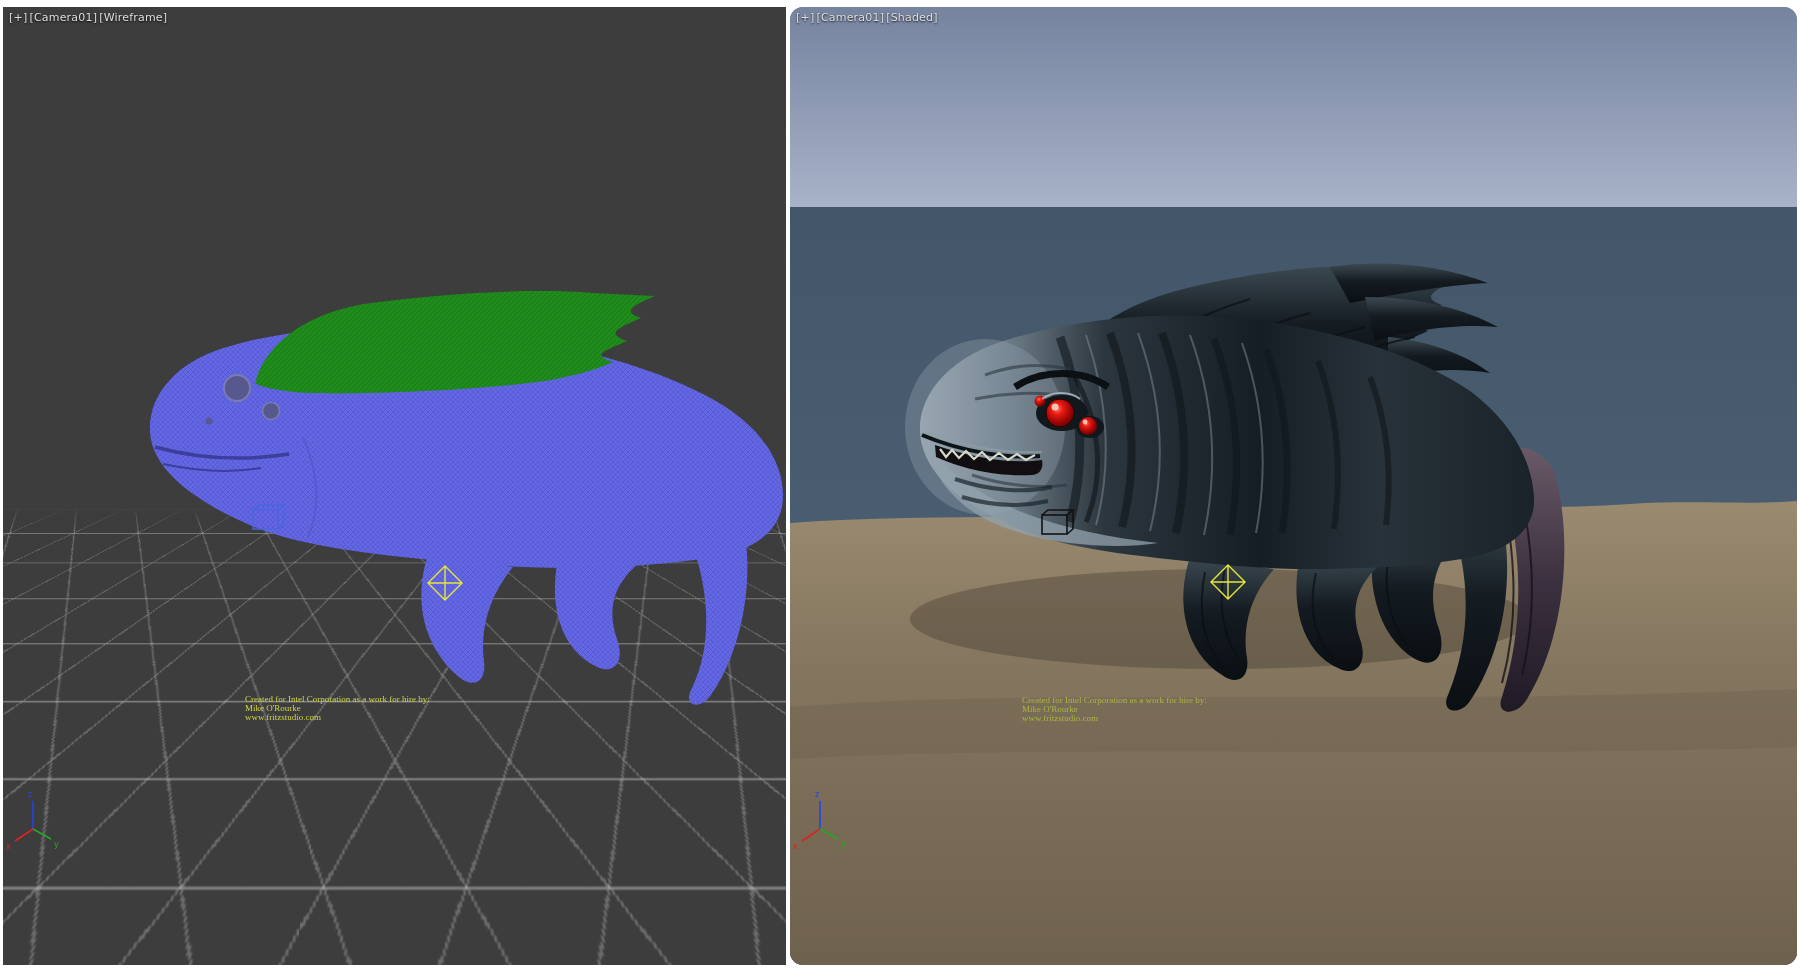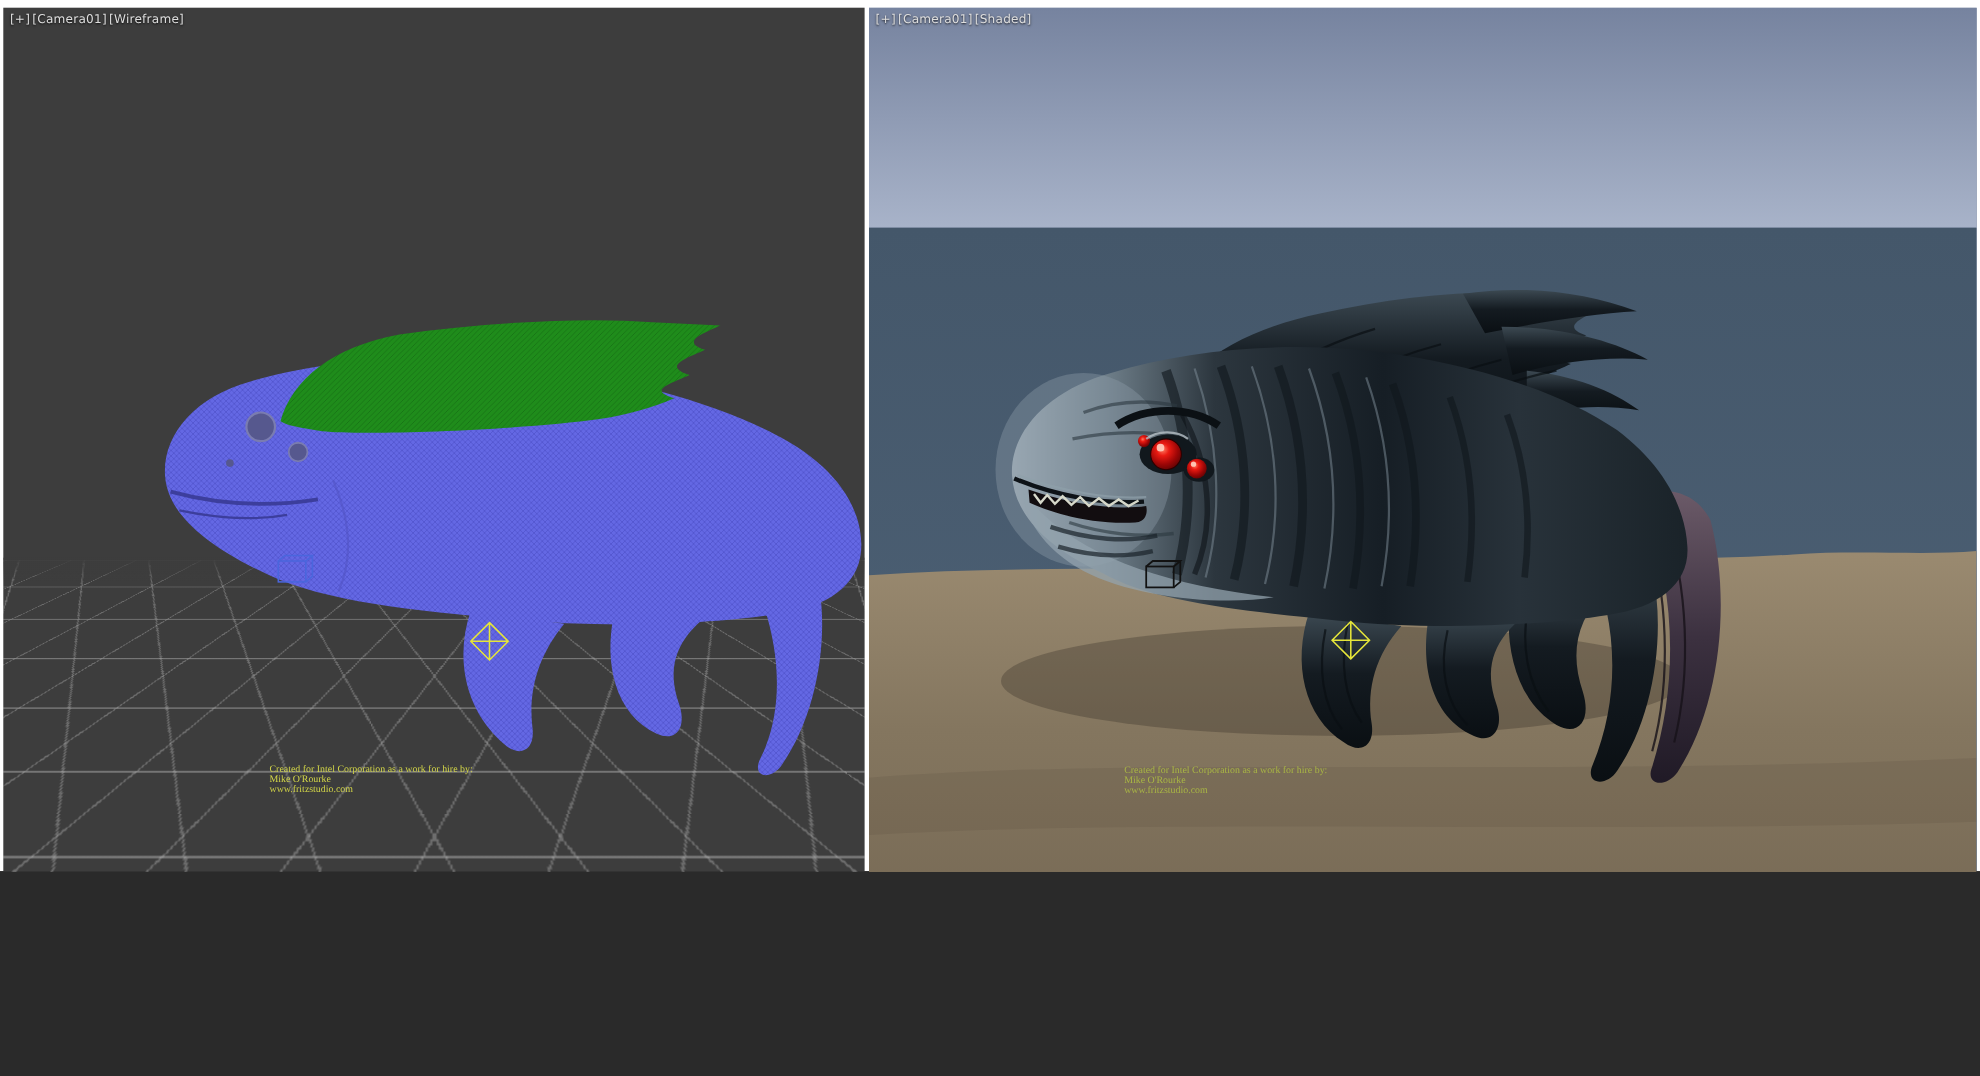--- a/index.html
+++ b/index.html
@@ -1,20 +1,20 @@
 <!DOCTYPE html>
 <html><head>
 <meta charset="utf-8">
 <style>
   html,body{margin:0;padding:0;background:#2a2a2a;}
-  .stage{position:relative;width:1800px;height:792px;background:#ffffff;overflow:hidden;
+  .stage{position:relative;width:1800px;height:978px;background:#ffffff;overflow:hidden;
          font-family:"Liberation Sans",sans-serif;}
   .viewport{position:absolute;top:7px;height:958px;overflow:hidden;}
   .vp-left{left:3px;width:783px;background:#3d3d3d;}
-  .vp-right{left:790px;width:1007px;background:#76839f;}
+  .vp-right{left:790px;width:1007px;background:#76839f;border-radius:13px;}
 
   .vp-label{position:absolute;top:4px;left:6px;z-index:40;font-size:11px;color:#dededede;
             color:#dedede;text-shadow:0 1px 2px rgba(0,0,0,.85);letter-spacing:.2px;
             font-family:"DejaVu Sans",sans-serif;white-space:nowrap;}
   .vp-label span{cursor:pointer;margin-right:2px;}
 
   
   .ground-grid{position:absolute;top:502px;left:50%;width:1600px;margin-left:-800px;height:1200px;
     transform-origin:50% 0;transform:perspective(480px) rotateX(61deg);z-index:1;
     background-image:

